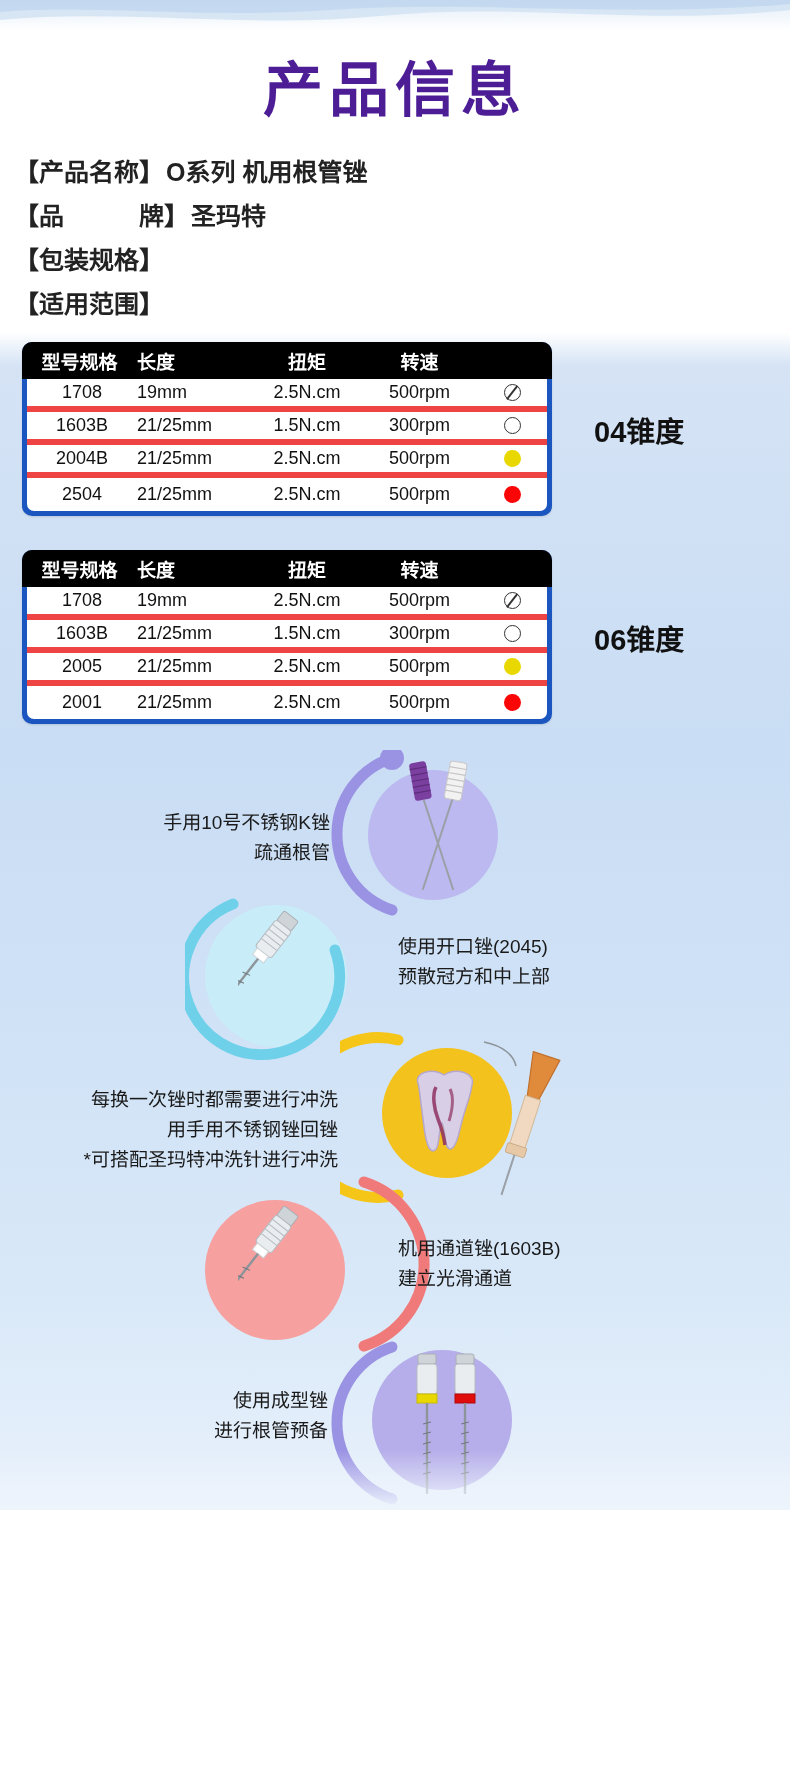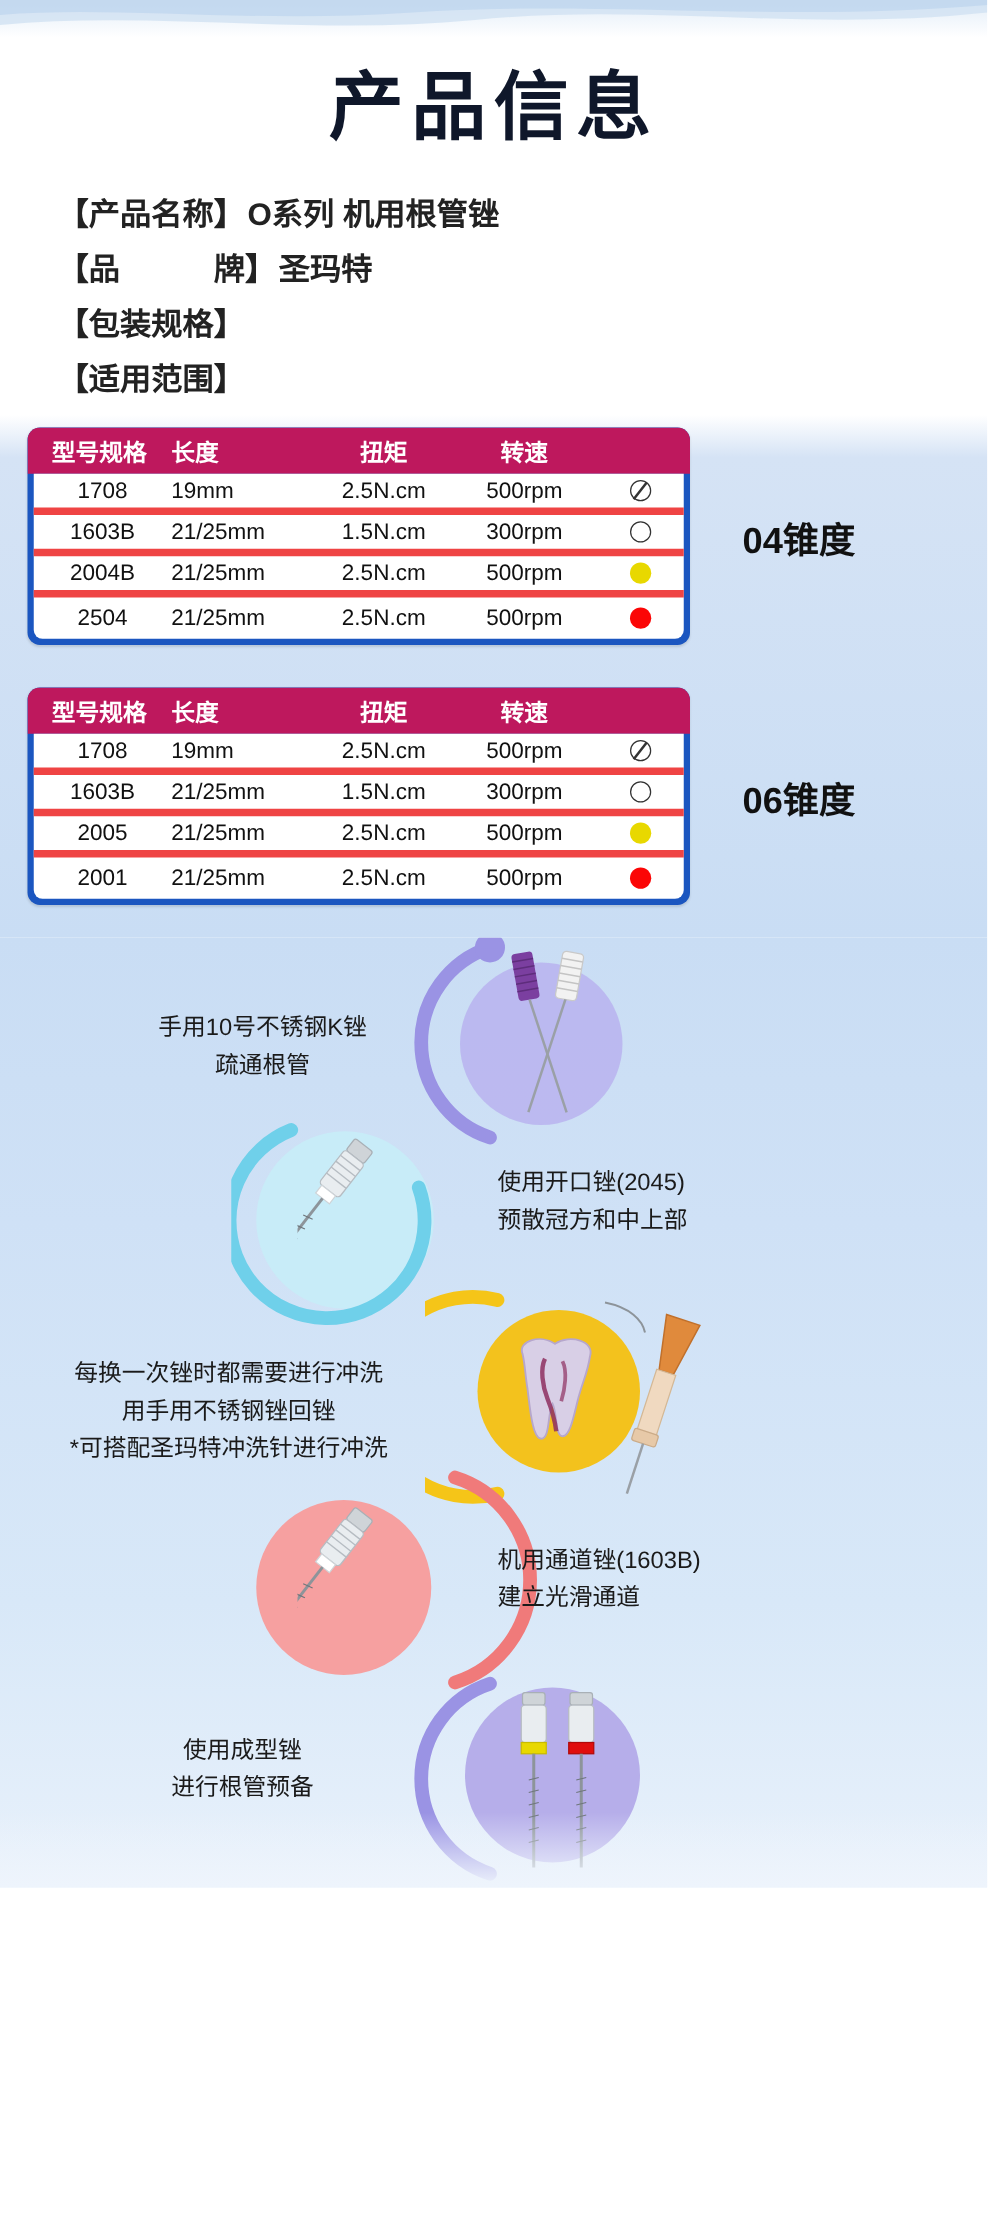--- a/index.html
+++ b/index.html
@@ -20,57 +20,57 @@
   }
   .top-band .wave {
     position: absolute; left: 0; top: 0; width: 100%; height: 30px;
   }
 
   
   .title-wrap { text-align: center; padding: 28px 0 22px; }
   .main-title {
     font-size: 60px;
     font-weight: bold;
-    color: #0f172a;
+    color: #4c1d95;
     letter-spacing: 6px;
     line-height: 1.1;
-    font-family: Liberation Mono, monospace;
+    font-family: Liberation Serif, serif;
   }
 
   
   .specs { padding: 4px 0 0 14px; }
   .spec-row {
     display: flex;
     align-items: flex-start;
     font-size: 25px;
     line-height: 44px;
     color: #222;
     font-weight: 600;
   }
-  .spec-label { white-space: pre; flex: 0 0 auto; margin-left: 32px; }
+  .spec-label { white-space: pre; flex: 0 0 auto; }
   .spec-value { flex: 1 1 auto; padding-left: 2px; }
   .spec-value .line2 { display: block; padding-left: 52px; }
 
   
   .table-block { position: relative; margin: 0 0 0 0; }
   .table-row-flex { display: flex; align-items: center; }
   .spec-table {
     width: 530px;
     margin-left: 22px;
     background: #1b56c0;
     border-radius: 10px;
     padding: 0 0 5px 0;
     box-shadow: 0 1px 2px rgba(0,0,0,0.12);
     overflow: hidden;
   }
   .spec-table .thead {
     display: flex;
     height: 37px;
     align-items: center;
-    background: #be185d;
+    background: #000000;
     color: #ffffff;
     font-size: 19px;
     font-weight: bold;
   }
   .spec-table .tbody {
     background: #ffffff;
     margin: 0 5px 0 5px;
     border-radius: 0 0 7px 7px;
   }
   .spec-table .trow {
@@ -123,21 +123,21 @@
     background: linear-gradient(180deg,#c9ddf4 0%, #cfe1f6 30%, #d8e8f8 70%, #e8f1fb 100%);
     overflow: hidden;
   }
   .flow-caption {
     position: absolute;
     font-size: 19px;
     line-height: 30px;
     color: #1a1a1a;
     white-space: pre-line;
   }
-  .cap-right { text-align: center; }
+  .cap-right { text-align: right; }
   .cap-left { text-align: left; }
 
   .blob {
     position: absolute;
     border-radius: 50%;
   }
   .bottom-fade {
     position: absolute; left: 0; bottom: 0; width: 100%; height: 60px;
     background: linear-gradient(180deg, rgba(232,241,251,0) 0%, #eef4fc 100%);
   }

